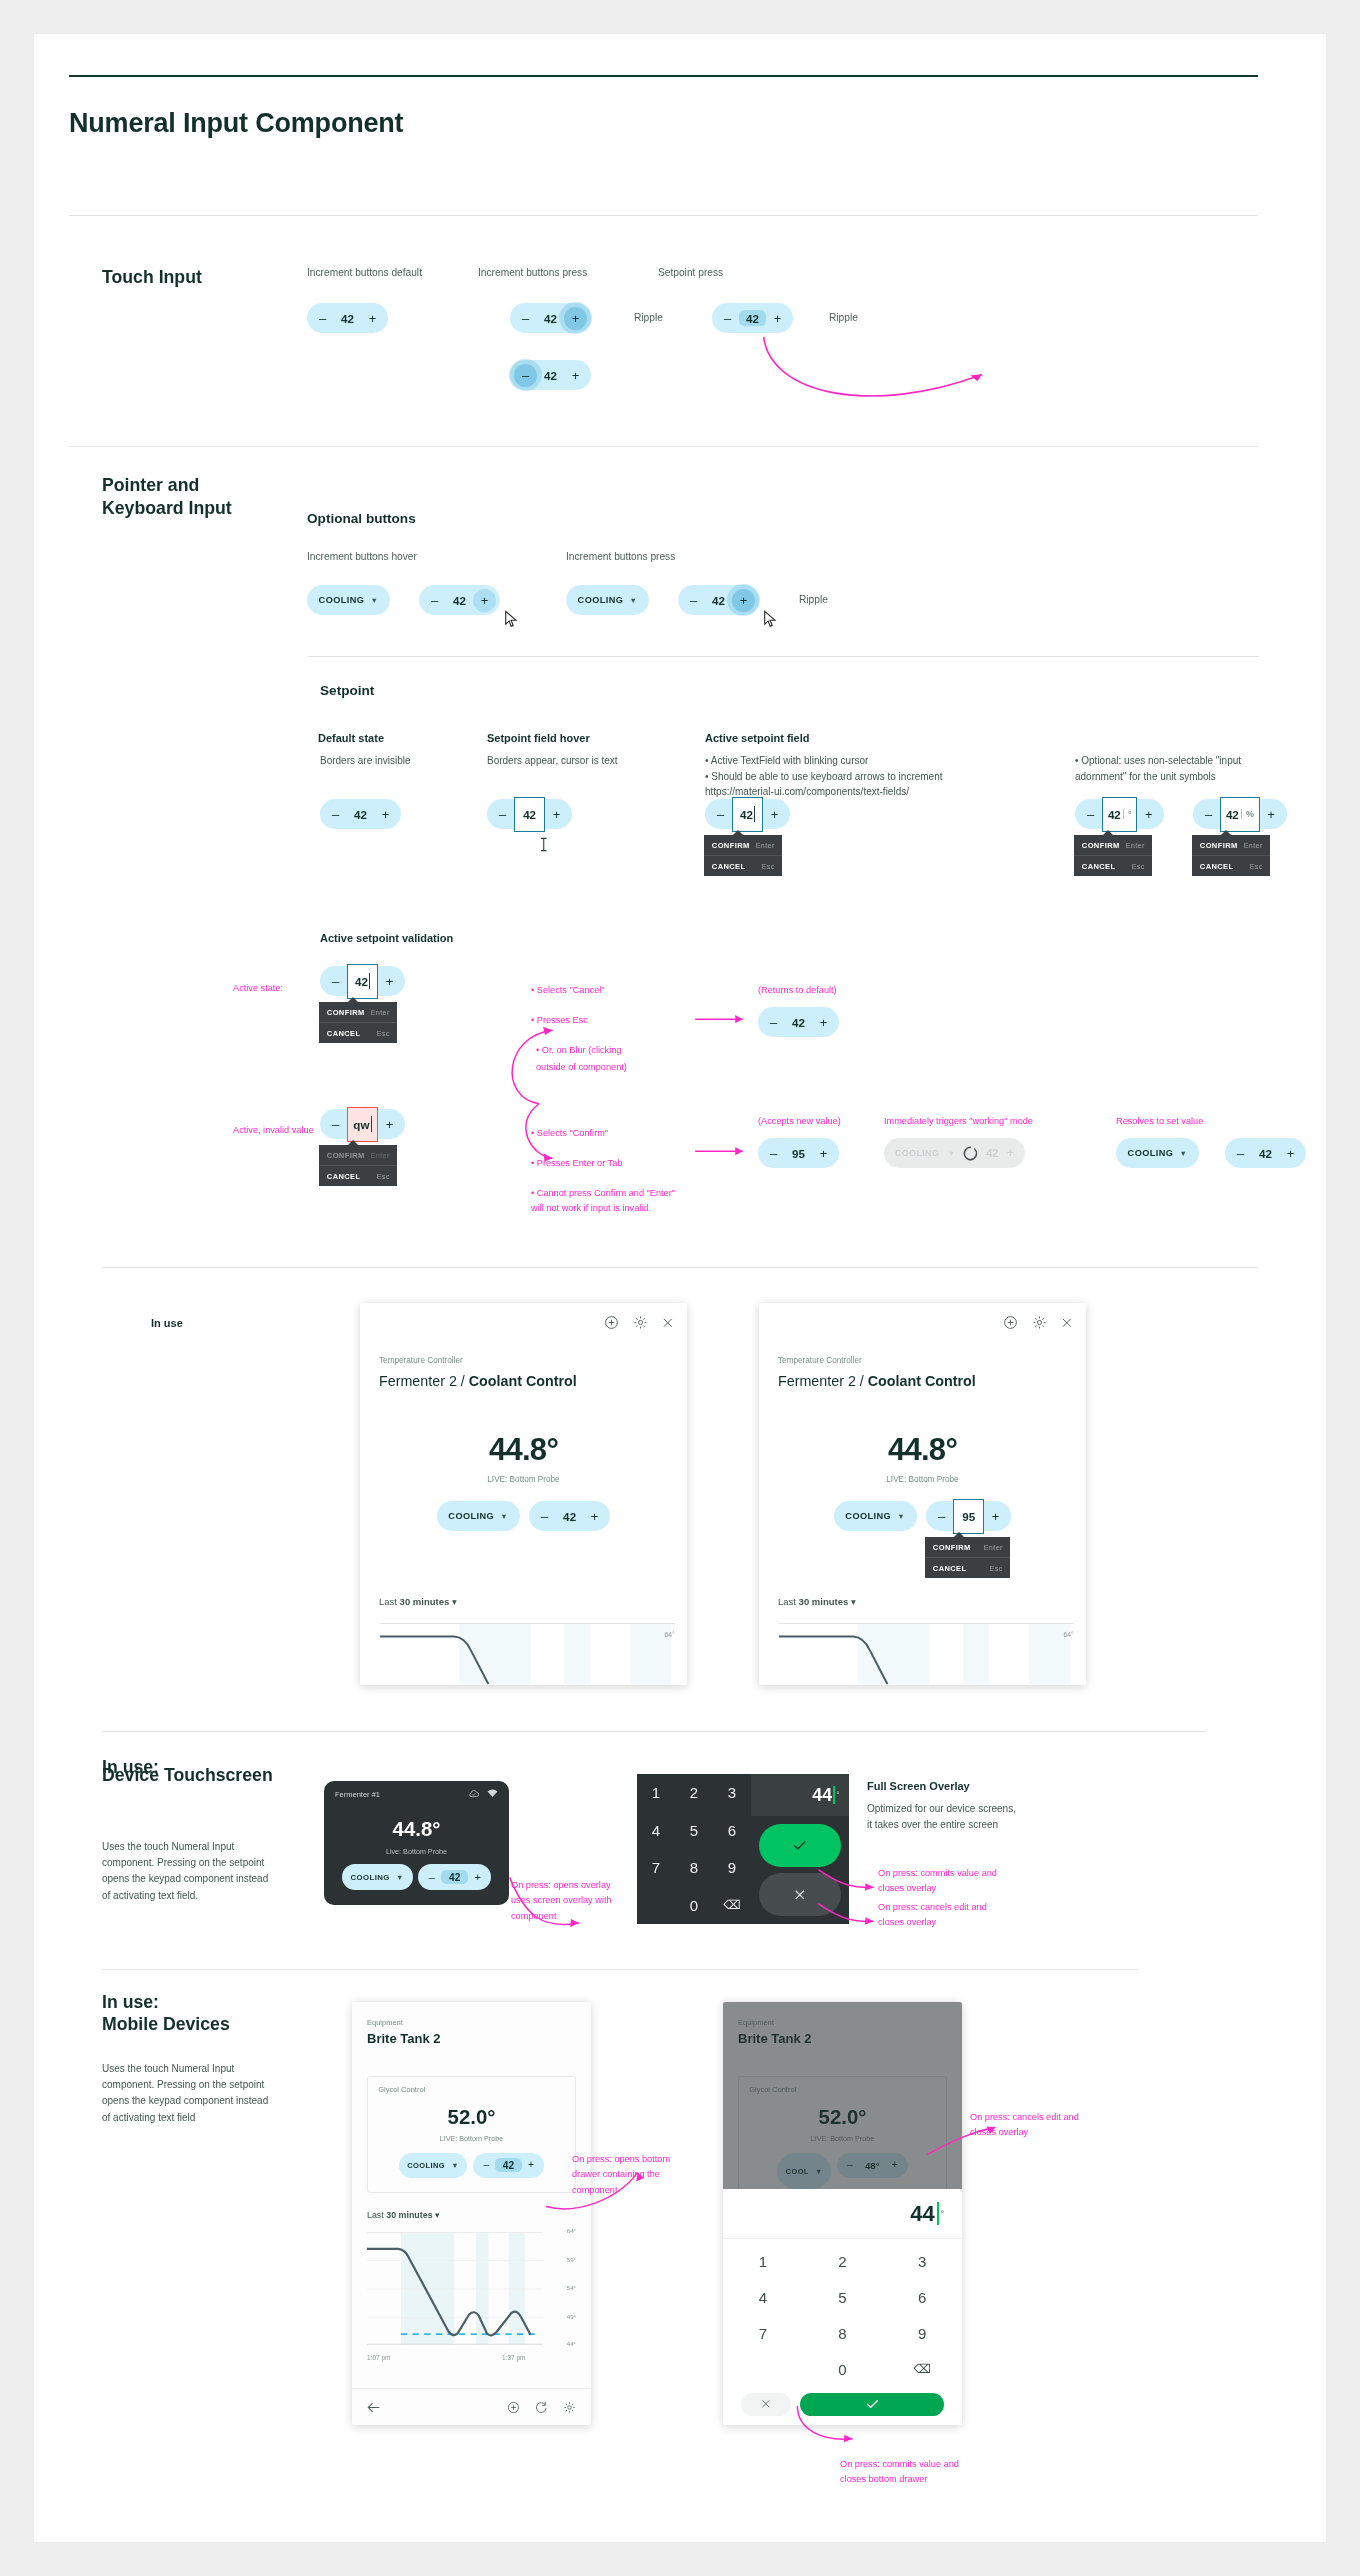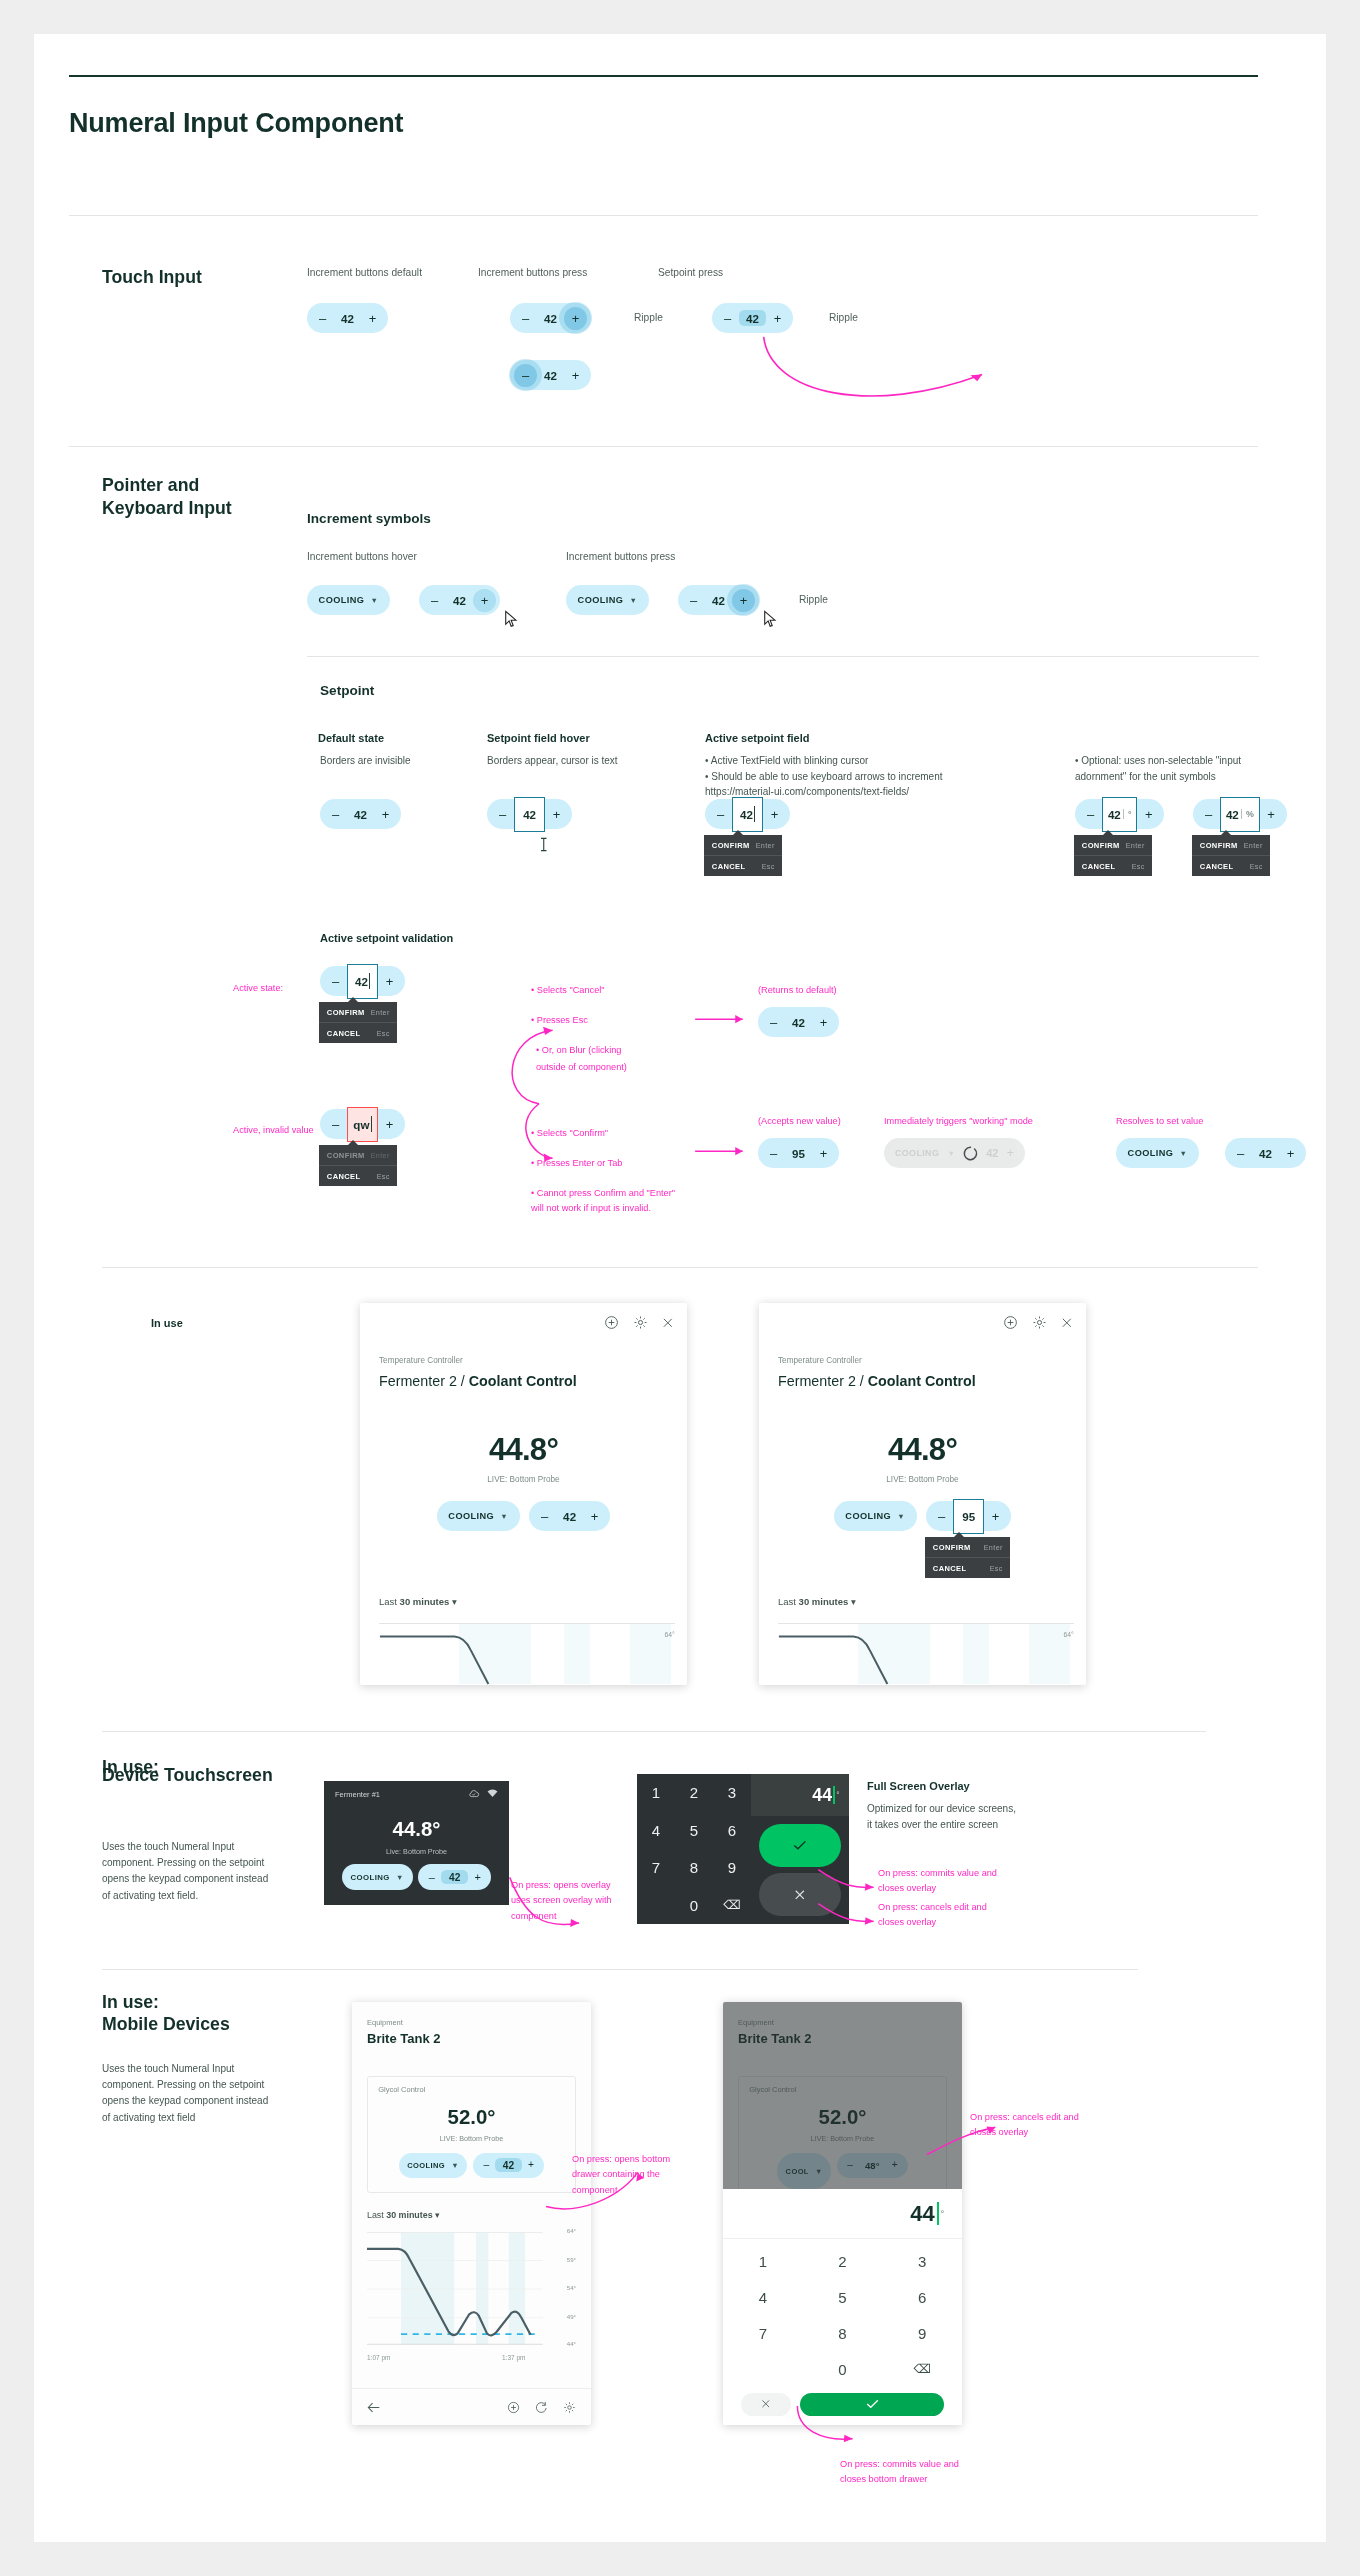--- a/index.html
+++ b/index.html
@@ -164,21 +164,21 @@
 
   <svg class="arrow" style="left:716px;top:296px;" width="273" height="89" viewBox="0 0 400 130">
     <path d="M20 10 C 30 95, 180 125, 340 65" stroke="#ff27c3" stroke-width="2.4" fill="none"></path>
     <path d="M340 65 l-17 1 l10 9 z" fill="#ff27c3"></path>
   </svg>
 
   <div class="hair" style="position:absolute;left:35px;top:412px;width:1189px;"></div>
 
   <div class="h2" style="position:absolute;left:68px;top:440px;width:157px;">Pointer and Keyboard Input</div>
 
-  <div class="h3" style="position:absolute;left:273px;top:477px;">Increment symbols</div>
+  <div class="h3" style="position:absolute;left:273px;top:477px;">Optional buttons</div>
   <div class="lbl" style="position:absolute;left:273px;top:517px;">Increment buttons hover</div>
   <div class="lbl" style="position:absolute;left:532px;top:517px;">Increment buttons press</div>
 
   <div class="selpill" style="position:absolute;left:273px;top:551px;">
     <span>COOLING</span>
     <span class="chev">▼</span>
   </div>
   <div class="pill" style="position:absolute;left:385px;top:551px;">
     <div class="btn">–</div>
     <div class="val">42</div>
@@ -513,21 +513,21 @@
       <span style="position:absolute;right:0;top:8.2px;font-size:6.8px;color:#8d9a96;">64°</span>
     </div>
   </div>
 
   <div class="hair" style="position:absolute;left:68px;top:1697px;width:1104px;"></div>
 
   <div class="h2" style="position:absolute;left:68px;top:1722px;">In use:</div>
   <div class="h2" style="position:absolute;left:68px;top:1730px;">Device Touchscreen</div>
   <div class="note" style="position:absolute;left:68px;top:1805px;width:174px;">Uses the touch Numeral Input component. Pressing on the setpoint opens the keypad component instead of activating text field.</div>
 
-  <div class="dark" style="position:absolute;left:290px;top:1747px;width:185px;height:124px;">
+  <div class="dark" style="position:absolute;left:290px;top:1747px;width:185px;height:124px;border-radius:10px;">
     <div style="position:absolute;left:11px;top:8.9px;font-size:7.5px;color:#cfd6d4;">Fermenter #1</div>
     <svg style="position:absolute;right:29px;top:8.2px;" width="11.6" height="8.9" viewBox="0 0 22 16">
       <path d="M6 14h10a4 4 0 0 0 .4-8 5.5 5.5 0 0 0-10.6 1.4A3.4 3.4 0 0 0 6 14z" stroke="#cfd6d4" stroke-width="1.4" fill="none"></path>
       <path d="M8.6 9.6l1.8 1.9 3.2-3.4" stroke="#cfd6d4" stroke-width="1.4" fill="none"></path>
     </svg>
     <svg style="position:absolute;right:11px;top:8.2px;" width="11" height="8.9" viewBox="0 0 20 15">
       <path d="M10 14 L1 4 A13 13 0 0 1 19 4 Z" fill="#cfd6d4"></path>
     </svg>
     <div style="position:absolute;left:0;right:0;top:37px;text-align:center;font-size:20.4px;font-weight:700;color:#fff;">44.8°</div>
     <div style="position:absolute;left:0;right:0;top:66px;text-align:center;font-size:7.2px;color:#b8c1bf;">Live: Bottom Probe</div>

